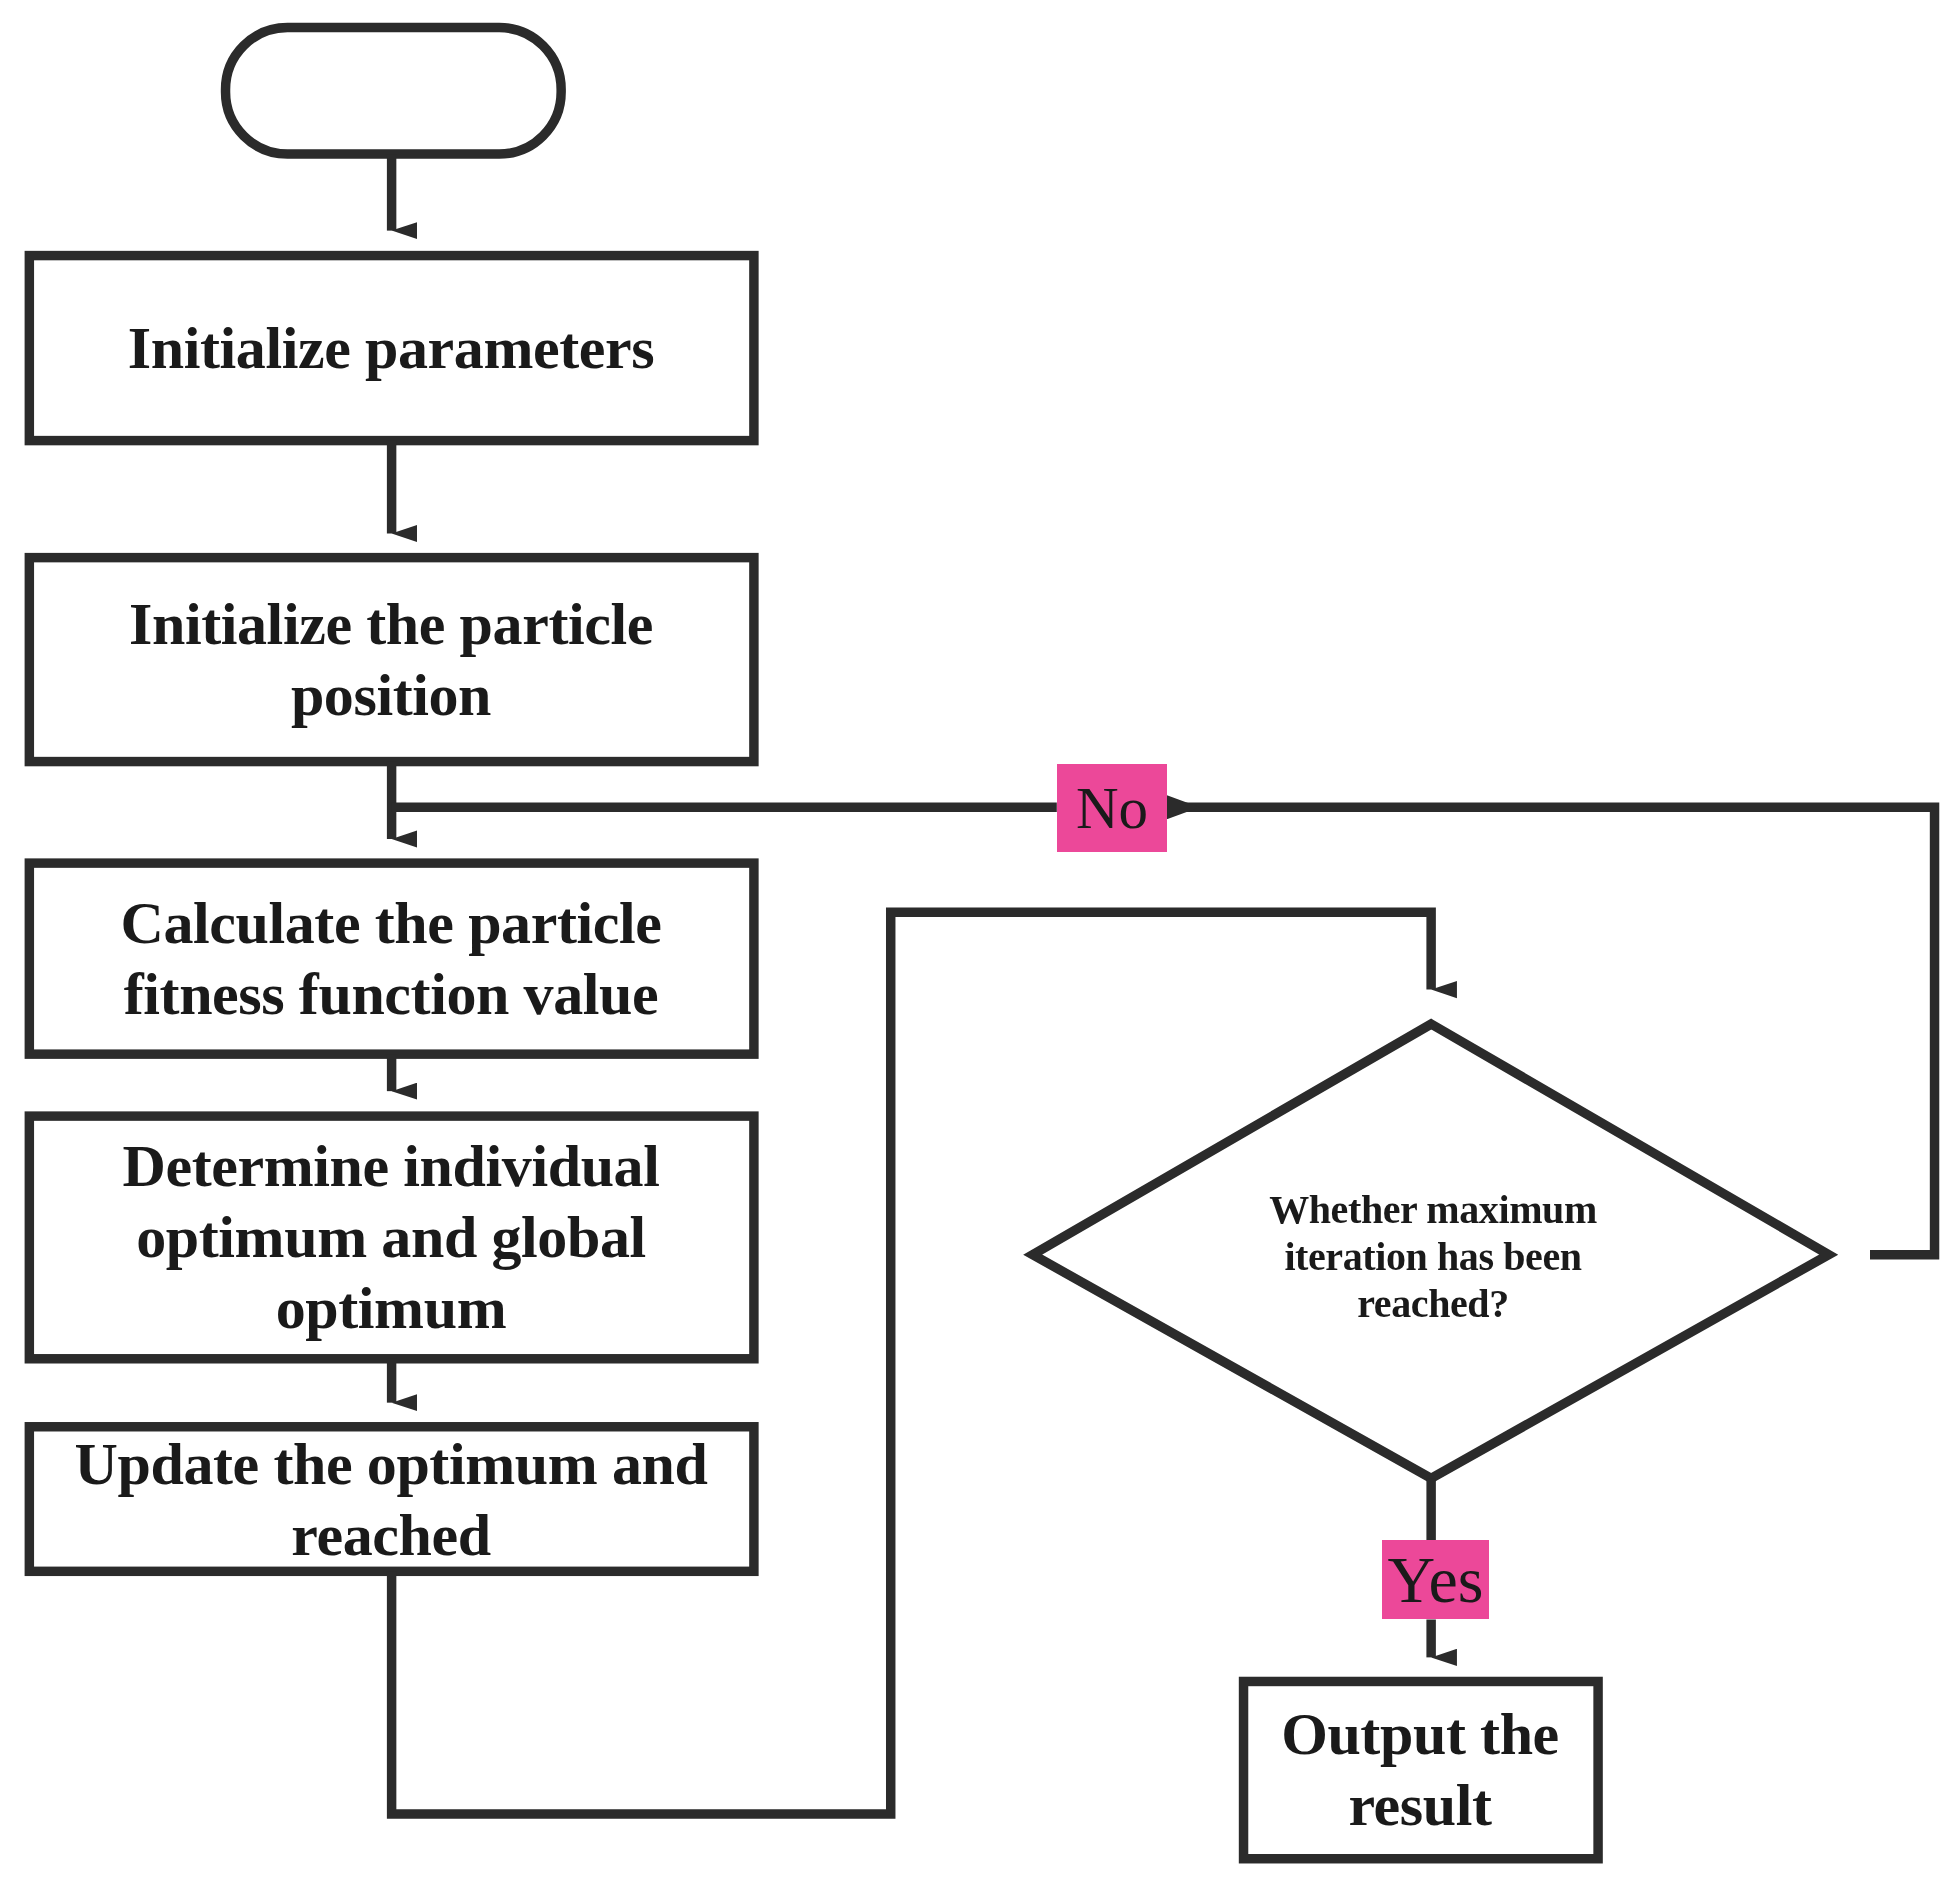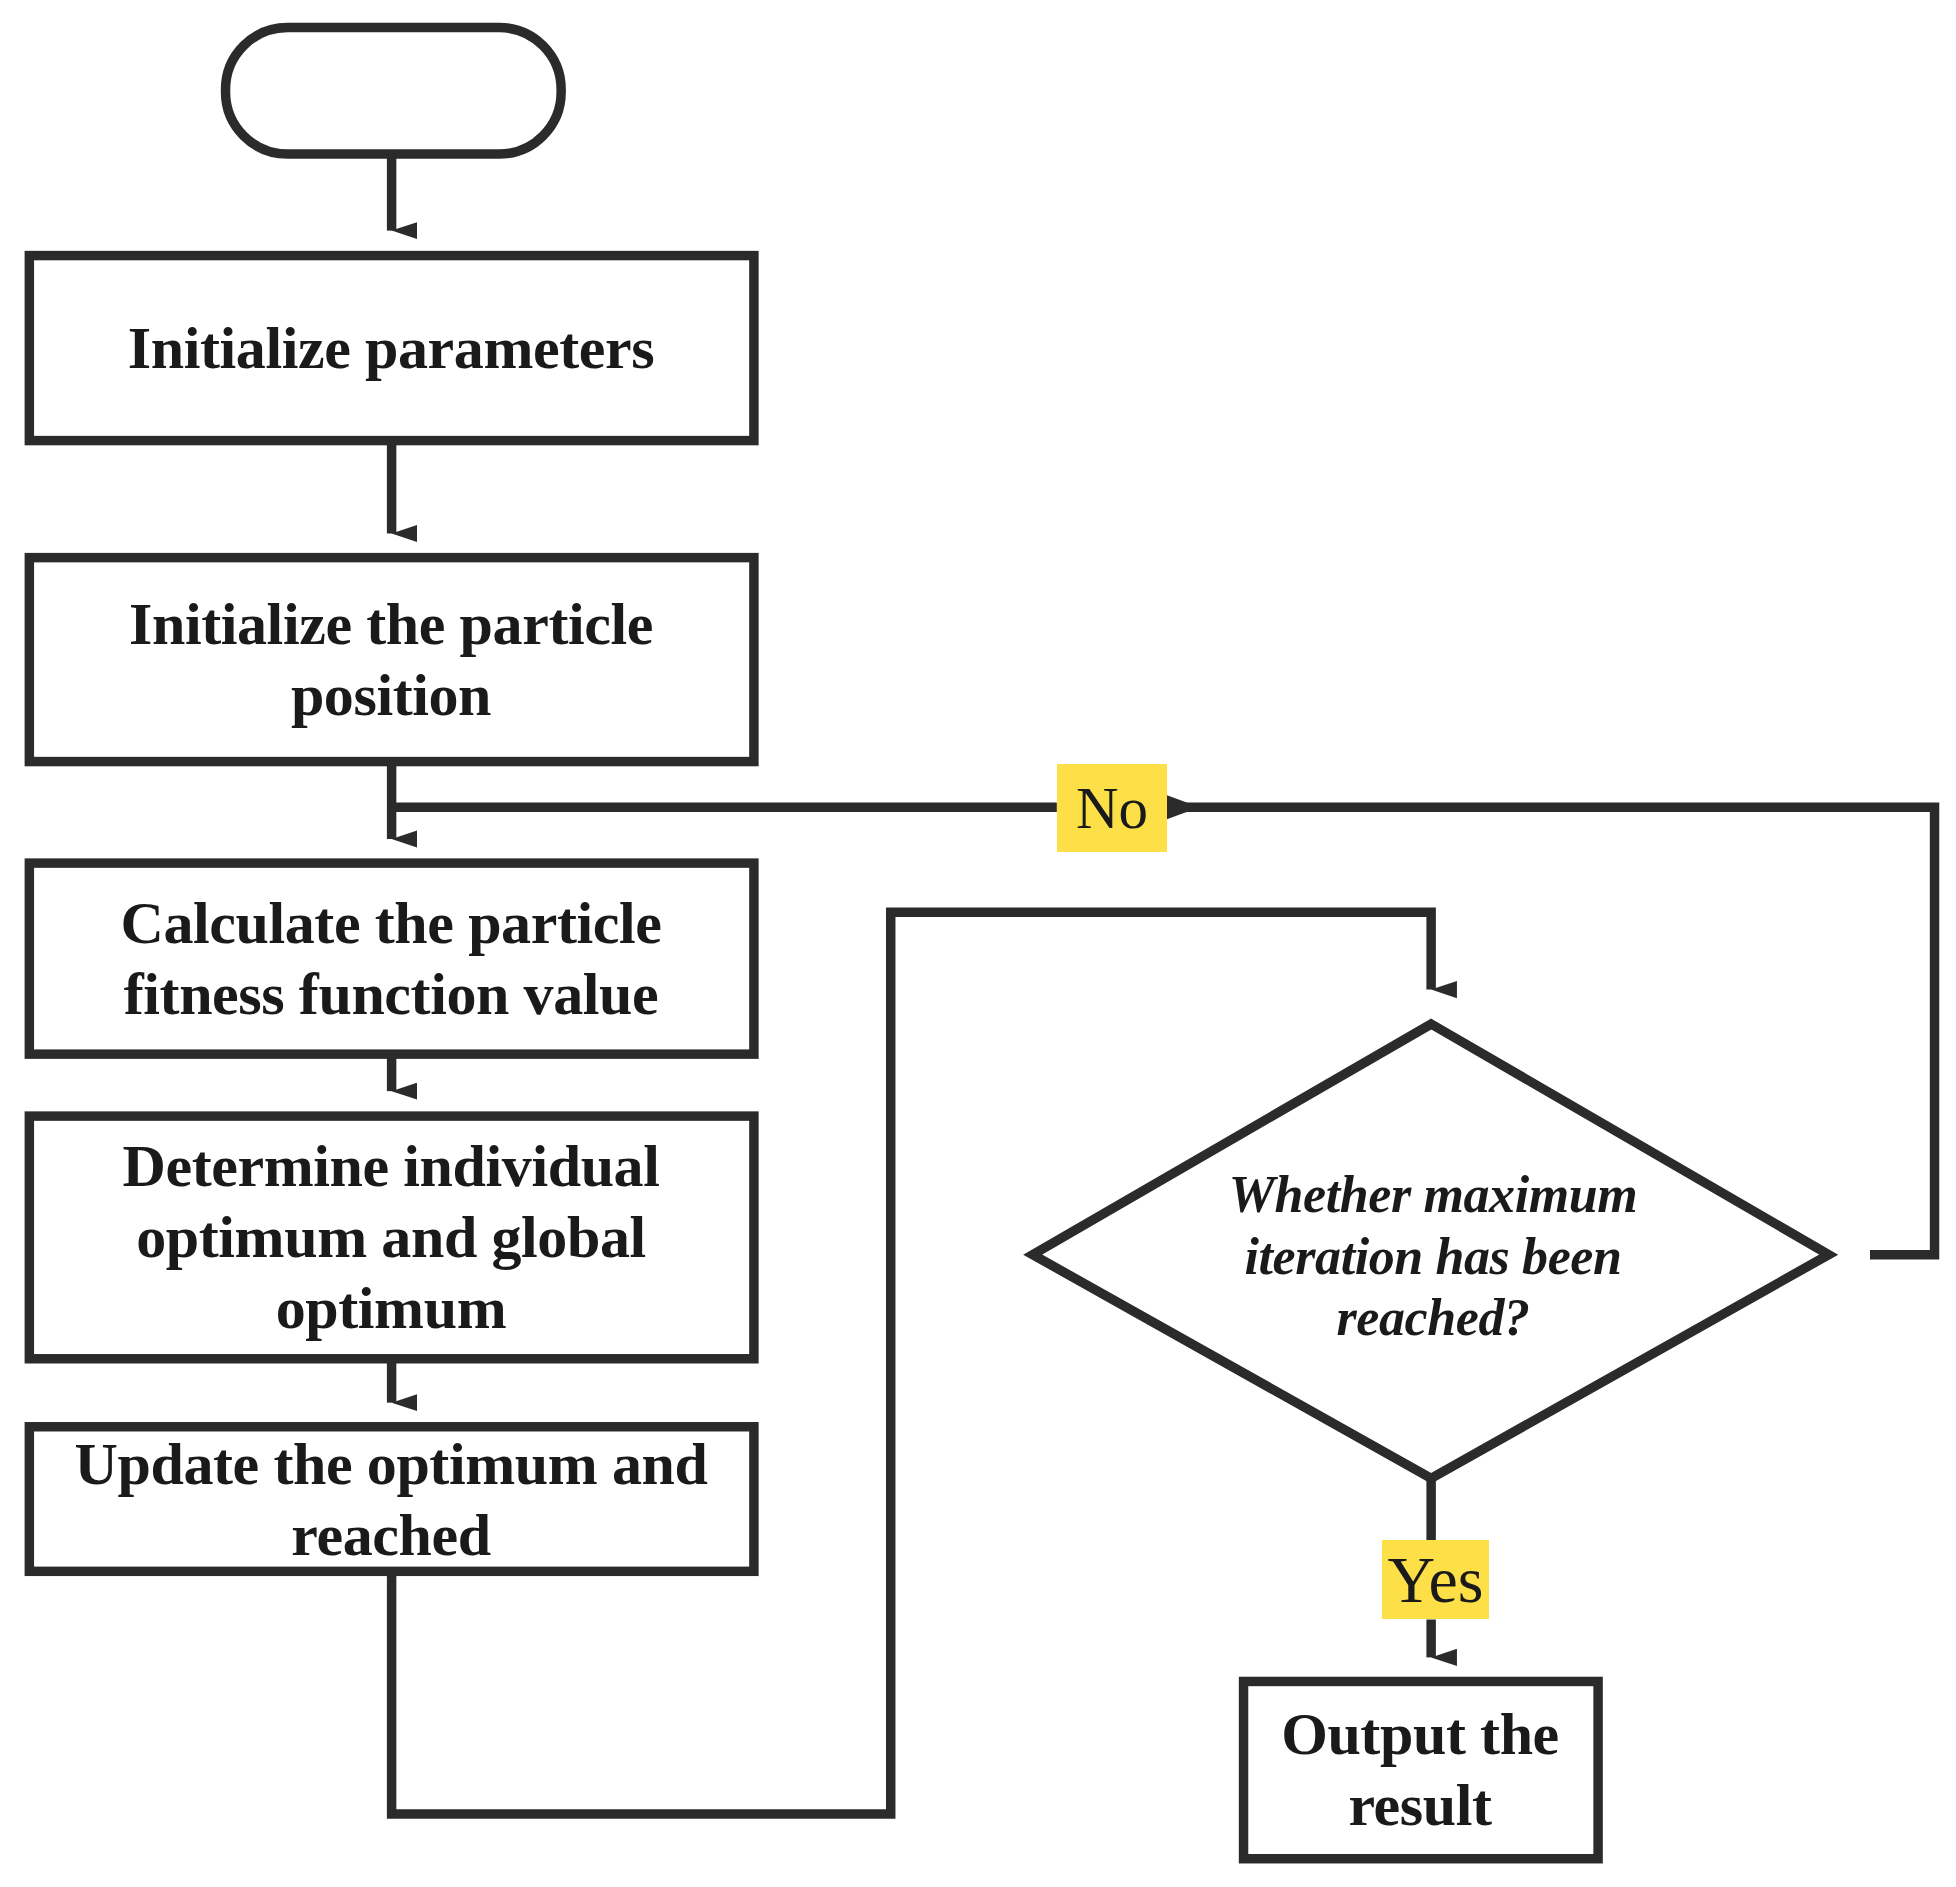--- a/index.html
+++ b/index.html
@@ -39,31 +39,31 @@
     pointer-events: none;
   }
   .edge-label {
     position: absolute;
     display: flex;
     align-items: center;
     justify-content: center;
     text-align: right;
     color: #1a1a1a;
     font-family: "Liberation Serif", "DejaVu Serif", serif;
-    background: #fde047;
+    background: #ec4899;
     font-weight: normal;
   }
   
   #label-start      { left: 225px;  top: 27.5px;   width: 336px; height: 126px; font-size: 60px; }
   #label-init-params{ left: 29px;   top: 256px;  width: 724px; height: 185px; font-size: 60px; }
   #label-init-pos   { left: 29px;   top: 558px;  width: 724px; height: 204px; font-size: 60px; text-align: center; }
   #label-calc-fit   { left: 29px;   top: 863px; width: 724px; height: 191px; font-size: 60px; }
   #label-determine  { left: 29px;   top: 1116px; width: 724px; height: 243px; font-size: 60px; }
   #label-update     { left: 29px;   top: 1427px; width: 724px; height: 145px; font-size: 60px; }
-  #label-decision   { left: 1136px; top: 1144px; width: 594px; height: 225px; font-size: 52px; font-style: italic; }
+  #label-decision   { left: 1136px; top: 1144px; width: 594px; height: 225px; font-size: 40px; }
   #label-output     { left: 1243px; top: 1681px; width: 354px; height: 177px; font-size: 60px; }
 
   #label-no  { left: 1057px; top: 764px;  width: 110px; height: 88px; font-size: 59px; }
   #label-yes { left: 1382px; top: 1540px; width: 107px; height: 79px;  font-size: 66px; }
 </style>
 </head>
 <body>
 
 <div id="canvas">
 

